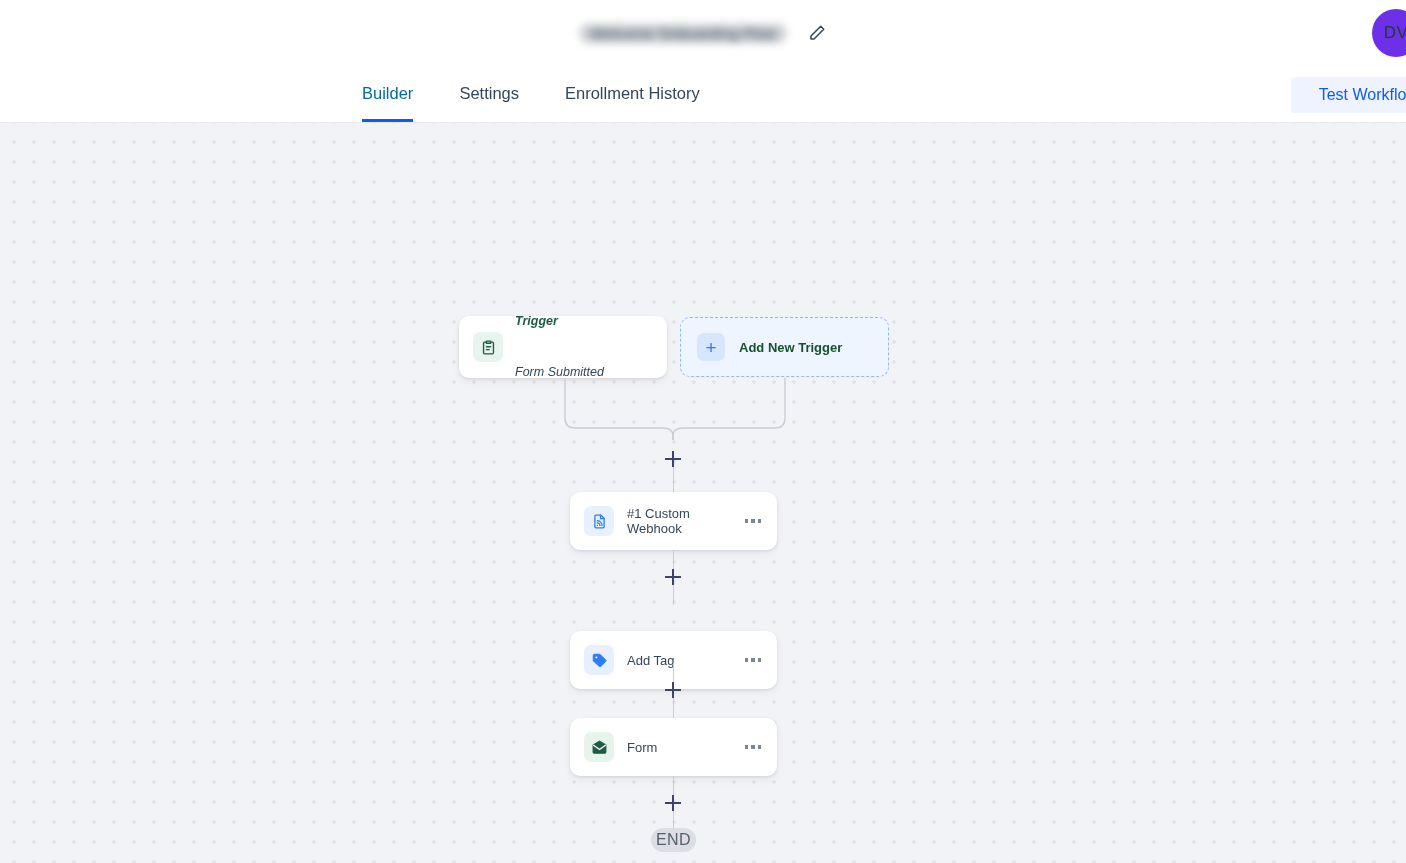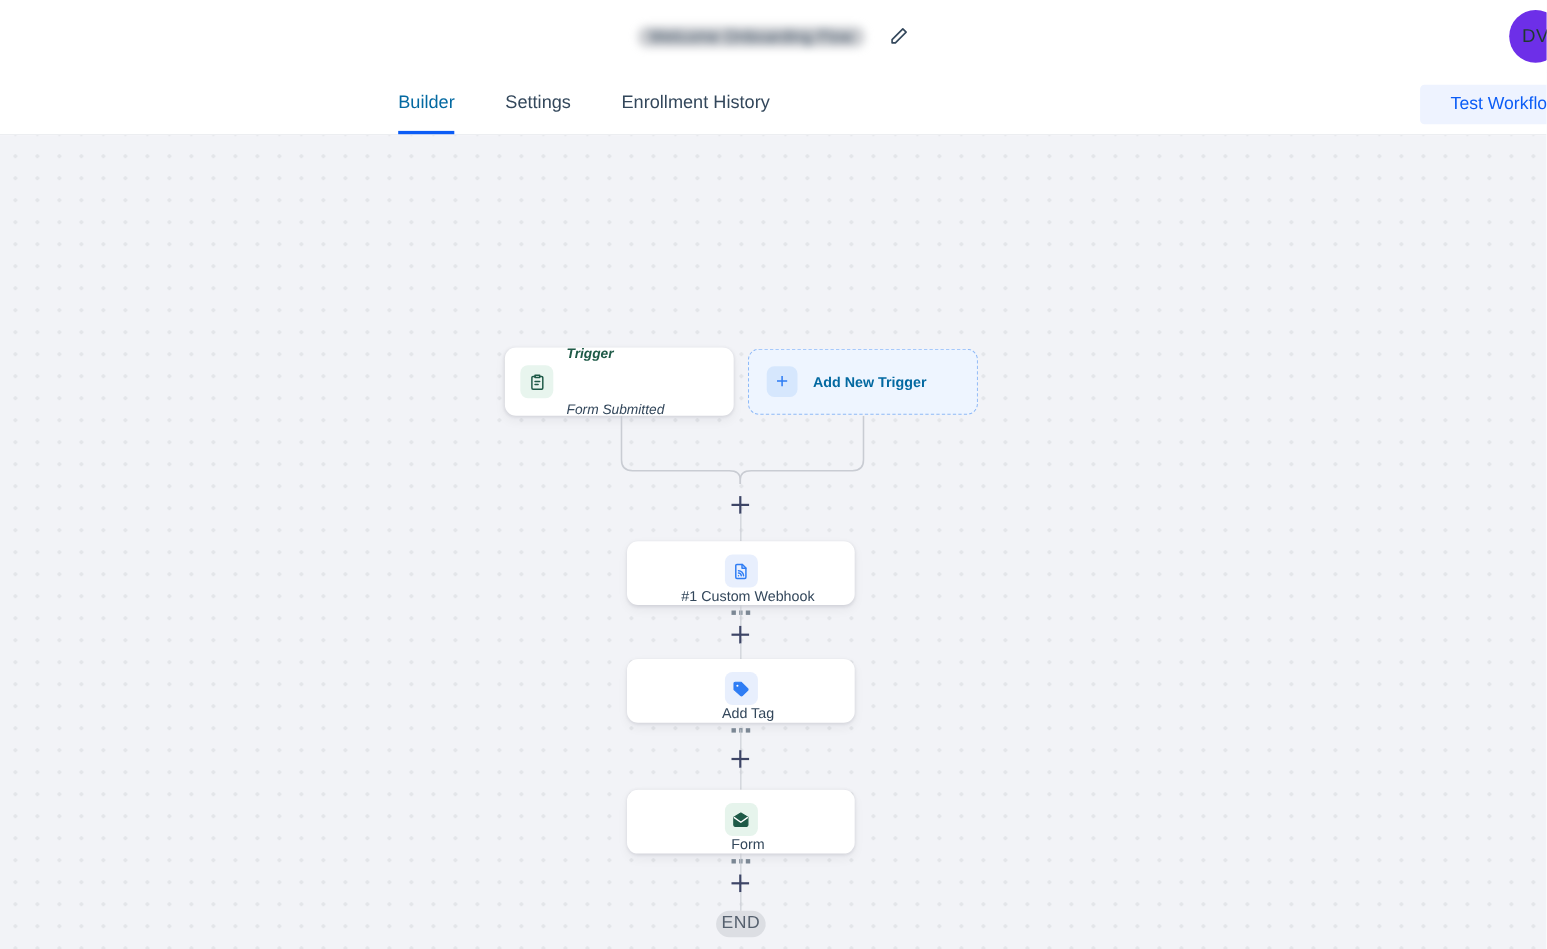--- a/index.html
+++ b/index.html
@@ -136,30 +136,30 @@
     padding: 0 16px;
     cursor: pointer;
   }
   .add-trigger-icon {
     width: 28px; height: 28px;
     border-radius: 7px;
     background: #d6e7fd;
     display: flex; align-items: center; justify-content: center;
     color: #2f7df4; font-size: 19px; line-height: 1;
   }
-  .add-trigger-label { margin-left: 14px; font-size: 13px; color: #0369a1; font-weight: bold; }
-
-  
-  .action-node { left: 570px; width: 207px; height: 58px; padding: 12px 14px; flex-direction: column; }
+  .add-trigger-label { margin-left: 14px; font-size: 13px; color: #14532d; font-weight: bold; }
+
+  
+  .action-node { left: 570px; width: 207px; height: 58px; padding: 12px 14px; }
   .action-label { margin-left: 13px; font-size: 13px; color: #33475b; flex: 1; }
   .kebab { display: flex; gap: 3px; cursor: pointer; padding: 6px 2px; }
   .kebab i { width: 3.5px; height: 3.5px; background: #7b8794; display: block; }
 
   .n-webhook { top: 369px; }
-  .n-tag     { top: 476px; }
+  .n-tag     { top: 508px; }
   .n-email   { top: 595px; }
 
   
   .vline { position: absolute; width: 1.4px; background: #c9ccd3; }
   .plus {
     position: absolute;
     width: 16px; height: 16px;
     cursor: pointer;
   }
   .plus::before, .plus::after {

